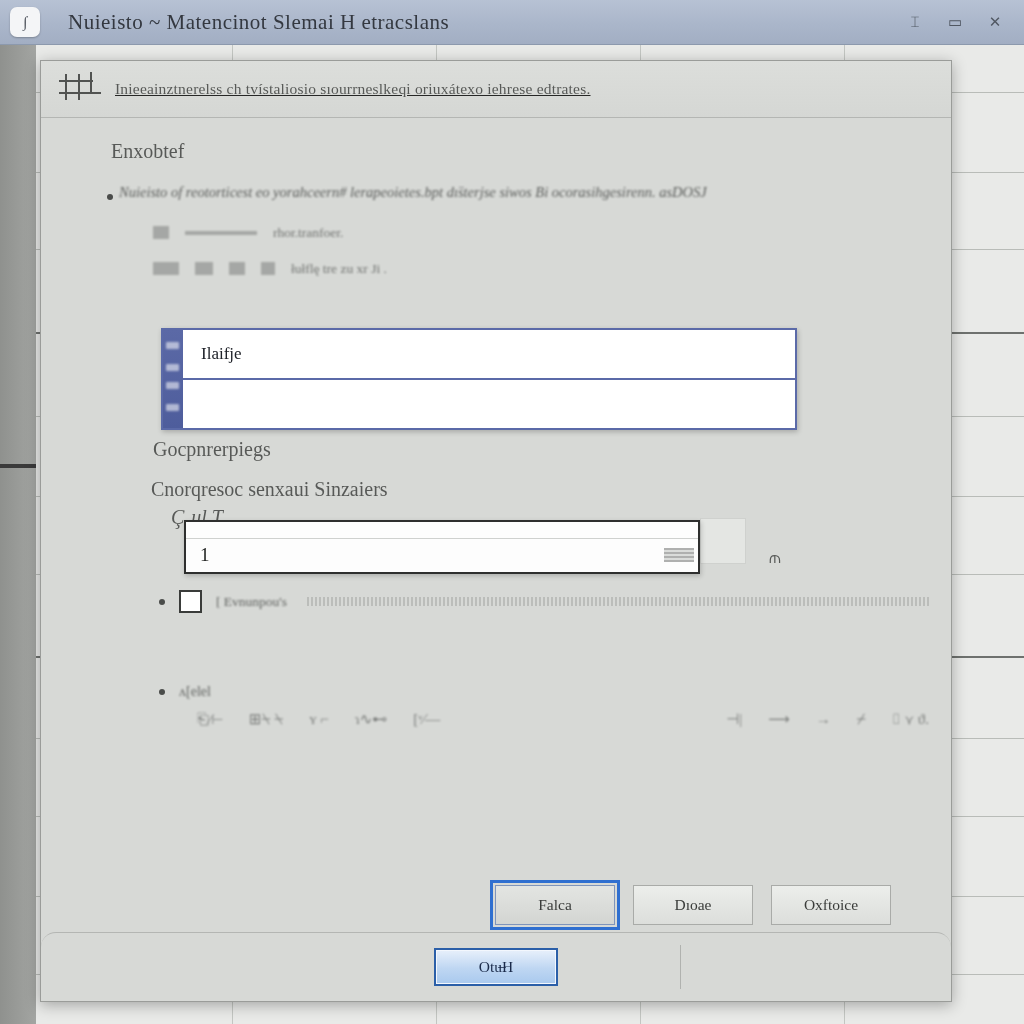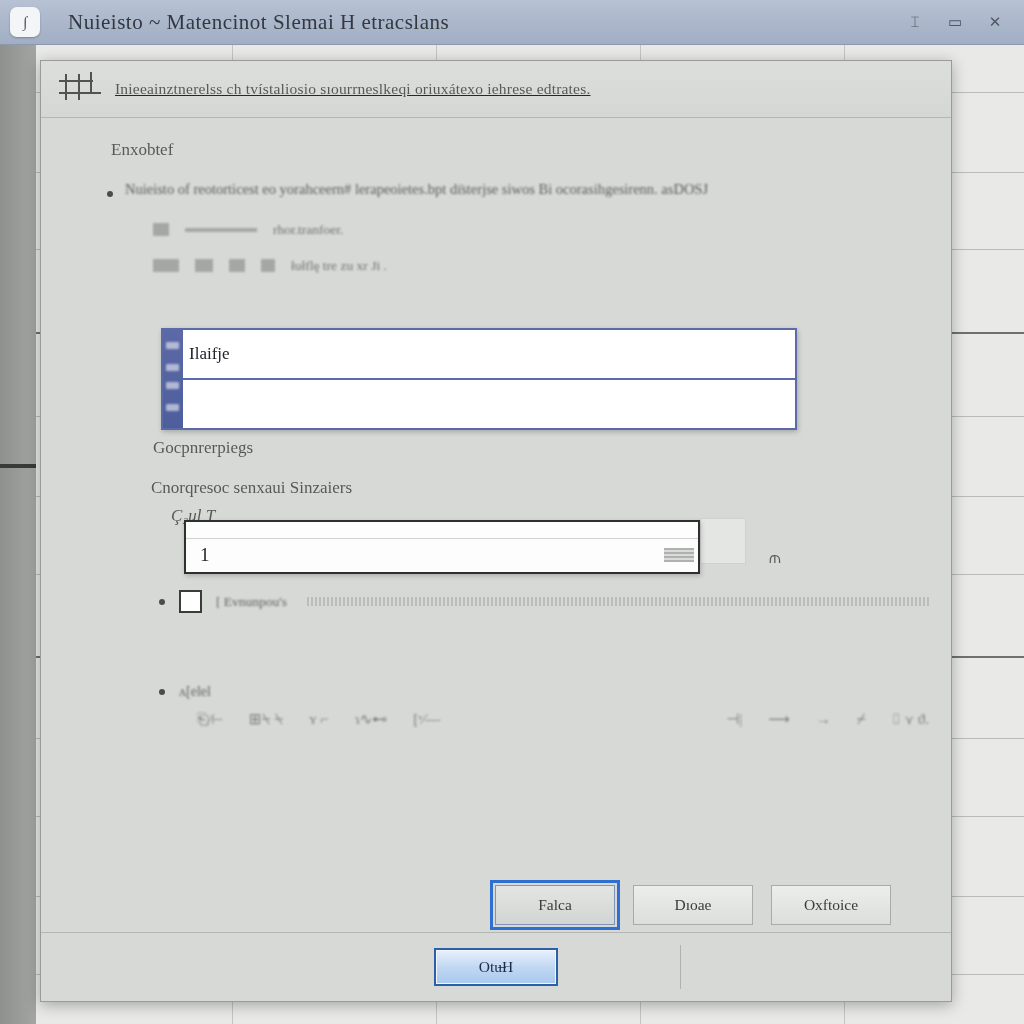--- a/index.html
+++ b/index.html
@@ -69,24 +69,24 @@
   }
   #dlg-header-icon i{position:absolute;background:#3a3c3a;}
   #dlg-header-title{
     font-size:15.5px;color:#3b3d3b;white-space:nowrap;overflow:hidden;
     filter:blur(.75px);opacity:.82;letter-spacing:.2px;
   }
 
   #dlg-body{flex:1 1 auto;position:relative;padding:22px 22px 0 22px;}
 
   .sec-label{
-    font-size:17px;color:#3c3e3c;filter:blur(.7px);opacity:.82;
+    font-size:20px;color:#3c3e3c;filter:blur(.7px);opacity:.82;
     margin:0 0 4px 48px;
   }
-  .bullet-row{display:flex;align-items:center;gap:12px;margin:20px 0 0 44px;}
+  .bullet-row{display:flex;align-items:center;gap:6px;margin:20px 0 0 44px;font-style:italic;}
   .bullet-dot{width:6px;height:6px;border-radius:50%;background:#4a4c4a;margin-top:8px;flex:0 0 auto;}
   .bullet-text{font-size:14.5px;color:#3b3d3b;filter:blur(.8px);opacity:.8;line-height:1.35;}
 
   .field-label{
     font-size:13.5px;color:#454745;filter:blur(.85px);opacity:.7;
     margin:0 0 0 90px;display:flex;align-items:center;gap:16px;
   }
   .tiny-glyph{display:inline-block;height:13px;background:#555755;opacity:.55;}
 
   
@@ -97,21 +97,21 @@
     display:flex;
   }
   #listbox-gutter{
     width:20px;flex:0 0 auto;
     background:linear-gradient(180deg,#5b69a6 0%,#4e5d9c 100%);
     position:relative;overflow:hidden;
   }
   .gutter-mark{position:absolute;left:3px;width:13px;height:7px;background:rgba(255,255,255,.55);
                filter:blur(1.1px);border-radius:1px;}
   #listbox-rows{flex:1 1 auto;display:flex;flex-direction:column;}
-  .lb-row{flex:1 1 0;display:flex;align-items:center;padding-left:6px;}
+  .lb-row{flex:1 1 0;display:flex;align-items:center;padding-left:18px;}
   .lb-row.first{border-bottom:2px solid #5b6aa8;}
   .lb-text{font-size:17px;color:#20232a;filter:blur(.5px);}
 
   
   #input-wrap{position:absolute;left:143px;top:402px;width:516px;height:54px;}
   #text-input{
     position:absolute;inset:0;background:#fdfdfd;border:2px solid #2e2f2e;
     box-shadow:1px 2px 5px rgba(0,0,0,.20);
   }
   #text-input-divider{position:absolute;left:0;right:0;top:16px;height:1px;background:#cfd1cf;}
@@ -160,21 +160,21 @@
     min-width:118px;height:38px;background:linear-gradient(180deg,#eceeeb 0%,#dcdedb 100%);
     border:1px solid #a9aba8;display:flex;align-items:center;justify-content:center;
     font-size:15.5px;color:#3a3c3a;filter:blur(.5px);
   }
   .btn.focused{
     background:linear-gradient(180deg,#e3e5e2 0%,#d3d5d2 100%);
     outline:3px solid #2f6fd0;outline-offset:2px;border-color:#7e94bb;
   }
   #dlg-footer{
     position:absolute;left:0;right:0;bottom:0;height:68px;
-    border-top:1px solid #b4b6b3;display:flex;align-items:center;justify-content:center;
+    border-top:1px solid #b4b6b3;display:flex;align-items:center;justify-content:center;border-radius:15px;
   }
   #footer-sep{position:absolute;left:639px;top:12px;bottom:12px;width:1px;background:#b0b2af;}
   #primary-btn{
     width:120px;height:34px;
     background:linear-gradient(180deg,#e8f0fb 0%,#bed6f2 55%,#a9c9ee 100%);
     border:2px solid #2b5fa8;
     display:flex;align-items:center;justify-content:center;
     font-size:15.5px;color:#1b2b4a;filter:blur(.45px);
     box-shadow:inset 0 0 0 1px #f3f7fd;
   }

